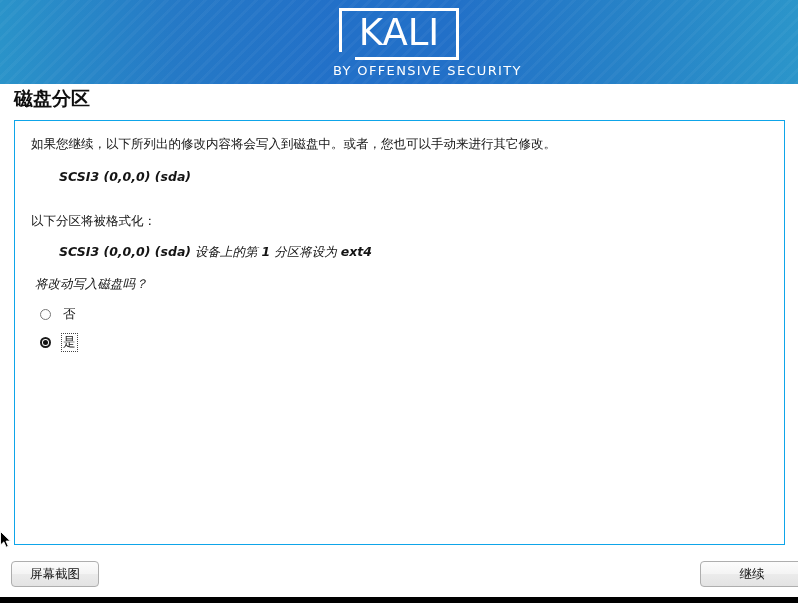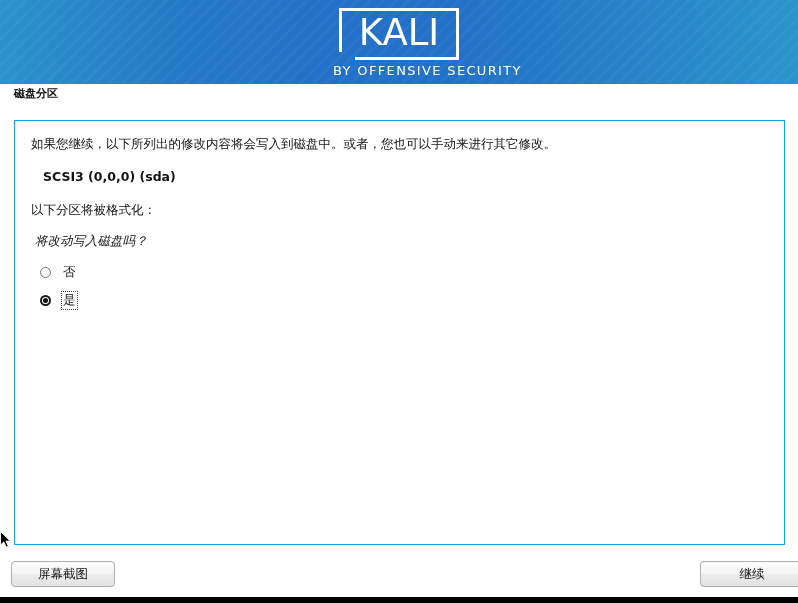--- a/index.html
+++ b/index.html
@@ -79,21 +79,21 @@
     color: #ffffff;
     font-weight: 400;
     white-space: nowrap;
   }
 
   
   #page-title {
     position: absolute;
     left: 14px;
     top: 86px;
-    font-size: 11px;
+    font-size: 19px;
     font-weight: bold;
     color: #0f0f0f;
   }
 
   
   #panel {
     position: absolute;
     left: 14px;
     top: 120px;
     width: 771px;
@@ -109,22 +109,23 @@
   }
   .para {
     line-height: 17px;
     margin: 0 0 15px 0;
   }
   .sec-head {
     line-height: 17px;
     margin: 0 0 1px 0;
   }
   .indent {
-    margin-left: 12px;
+    margin-left: 28px;
     line-height: 19px;
+    font-style: italic;
   }
   .b { font-weight: bold; }
   .mono-ish { font-weight: bold; }
   .question {
     font-style: italic;
     margin: 14px 0 0 4px;
     line-height: 17px;
   }
 
   
@@ -182,21 +183,21 @@
     font-family: "DejaVu Sans", "Liberation Sans", sans-serif;
     display: flex;
     align-items: center;
     justify-content: center;
     box-sizing: border-box;
     padding: 0;
   }
   #btn-screenshot {
     left: 11px;
     top: 561px;
-    width: 104px;
+    width: 88px;
   }
   #btn-continue {
     left: 700px;
     top: 561px;
     width: 104px;
   }
 
   
   #bottom-strip {
     position: absolute;
@@ -235,22 +236,25 @@
 
 <div id="page-title">磁盘分区</div>
 
 <div id="panel">
   <div id="panel-inner">
 
     <p class="para">如果您继续，以下所列出的修改内容将会写入到磁盘中。或者，您也可以手动来进行其它修改。</p>
 
     <p class="indent b">SCSI3 (0,0,0) (sda)</p>
 
-    <p class="sec-head" style="margin-top:15px;">以下分区将被格式化：</p>
-
+    <p class="sec-head" style="margin-top:26px;">以下分区将被格式化：</p>
+
+    <p class="indent">
+      <span class="b">SCSI3 (0,0,0) (sda)</span><span> 设备上的第 </span><span class="b">1</span><span> 分区将设为 </span><span class="mono-ish">ext4</span>
+    </p>
 
 
     <p class="question">将改动写入磁盘吗？</p>
 
     <div class="radio-row first">
       <span class="radio"></span>
       <span class="radio-label">否</span>
     </div>
 
     <div class="radio-row second">

